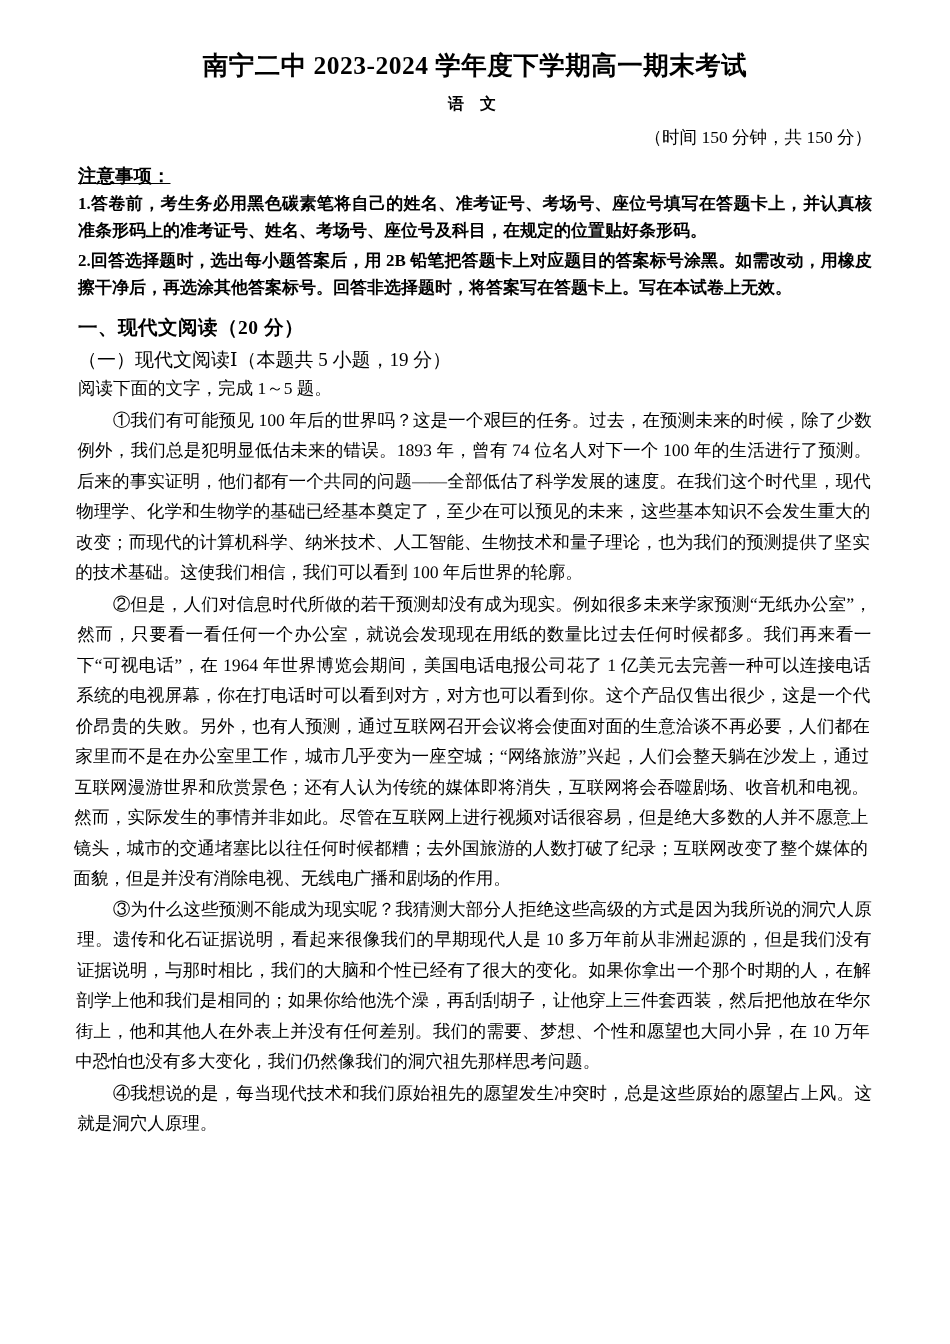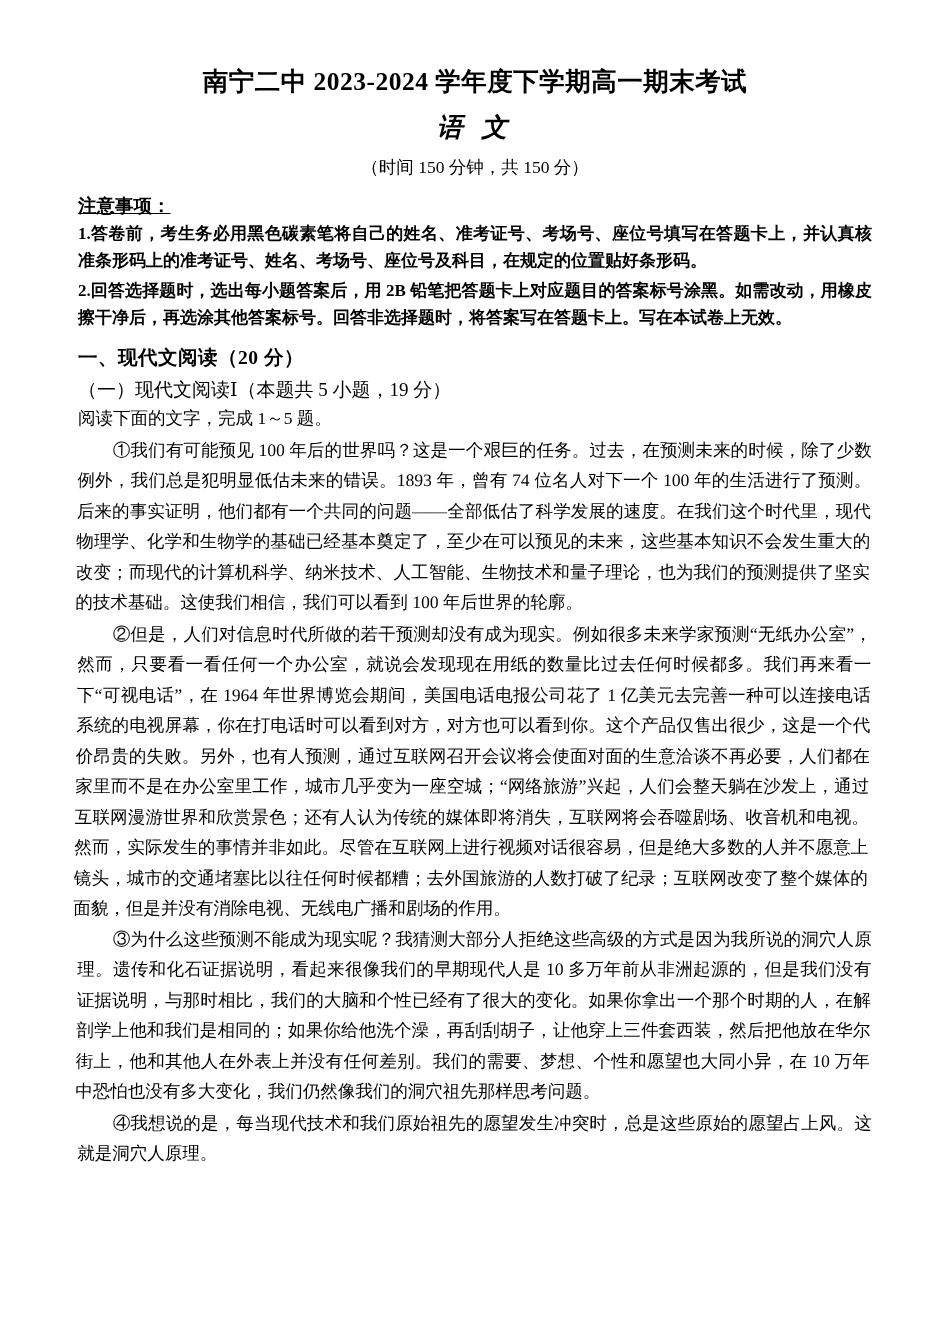--- a/index.html
+++ b/index.html
@@ -10,41 +10,40 @@
   body {
     width: 950px;
     min-height: 1344px;
     font-family: "Liberation Serif", "DejaVu Serif", serif;
     color: #000000;
   }
   .page {
     width: 950px;
     min-height: 1344px;
     box-sizing: border-box;
-    padding: 64px 78px 20px 78px;
+    padding: 48px 78px 20px 78px;
     position: relative;
   }
   .doc-title {
     text-align: center;
     font-size: 25.5px;
     font-weight: bold;
     letter-spacing: 0.5px;
     margin: 0 0 10px 0;
     line-height: 1.4;
   }
   .subject-title {
     text-align: center;
-    font-size: 26px;
+    font-size: 16px;
     font-weight: bold;
     letter-spacing: 6px;
     margin: 8px 0 6px 0;
-    font-style: italic;
   }
   .time-line {
-    text-align: center;
+    text-align: right;
     font-size: 17.5px;
     margin: 10px 0 14px 0;
   }
   .notice-head {
     font-size: 18.5px;
     font-weight: bold;
     margin: 8px 0 2px 0;
     text-decoration: underline;
   }
   .notice-item {

